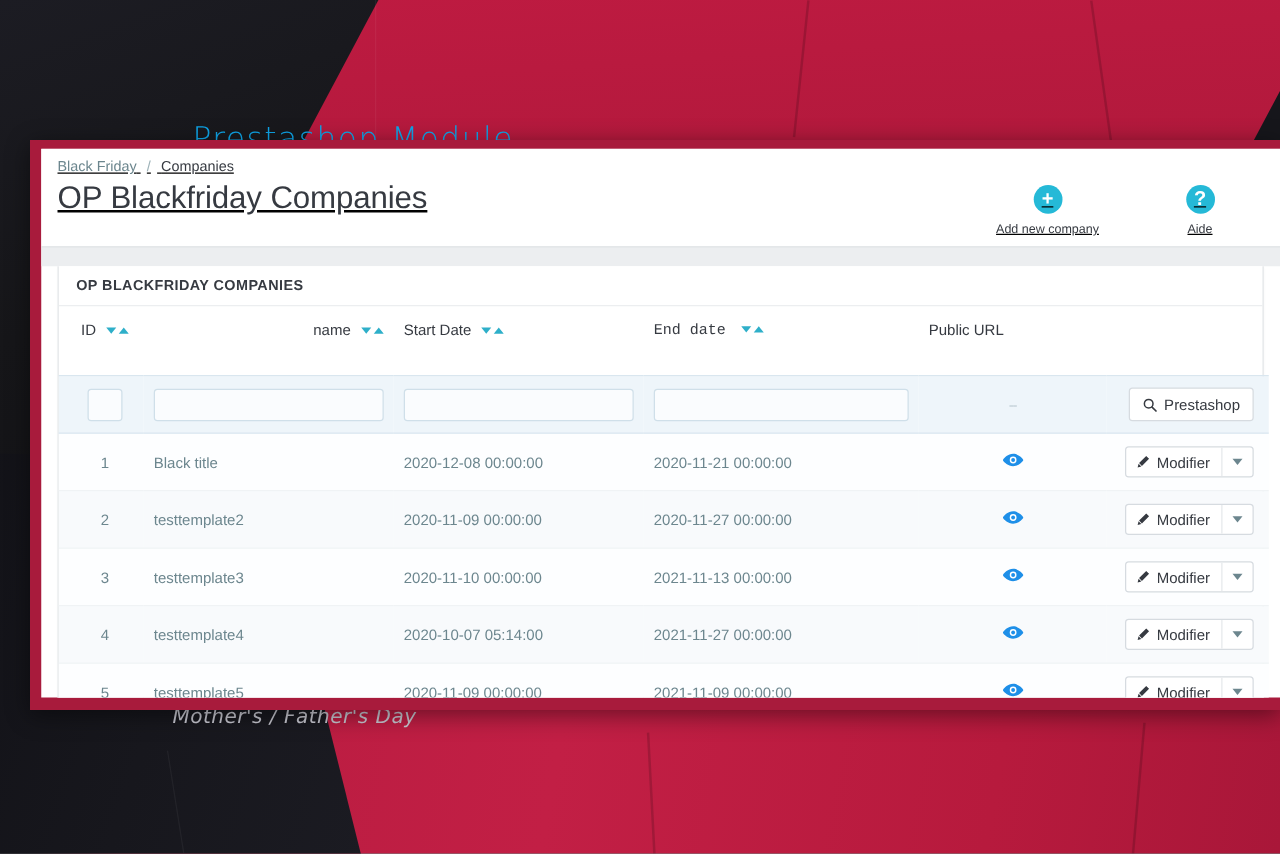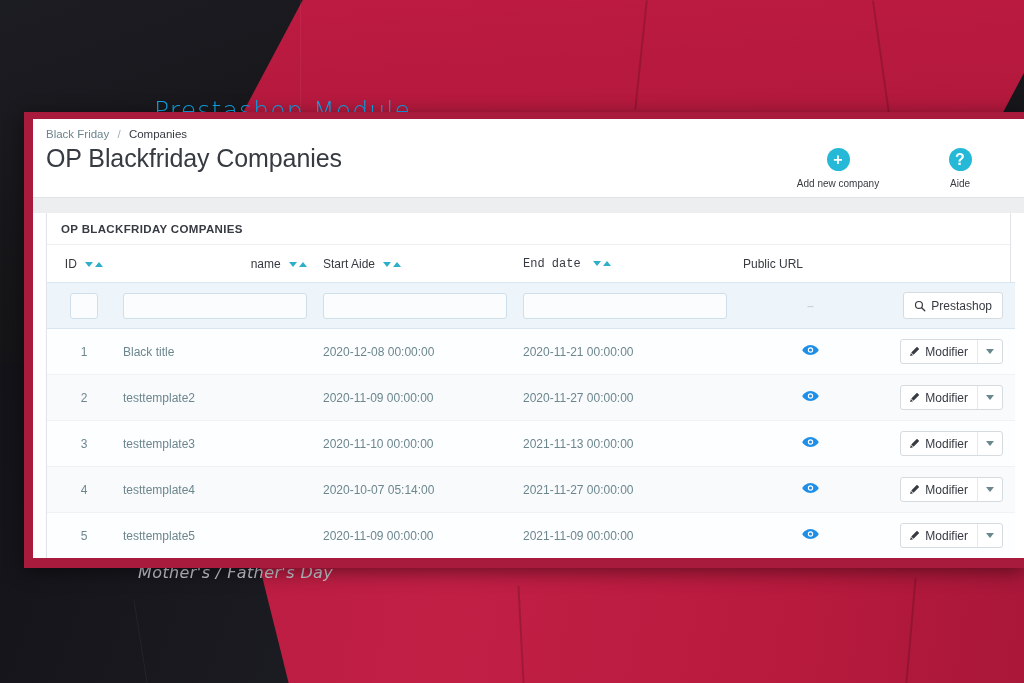--- a/index.html
+++ b/index.html
@@ -106,20 +106,21 @@
     width: 100%; height: 100%;
     background: #ffffff;
     overflow: hidden;
     position: relative;
   }
 
   
   .ps-header {
     padding: 9px 18px 0 13px;
     background: #fff;
+    text-decoration: underline;
   }
   .breadcrumb {
     font-size: 11.5px;
     color: #6c868e;
     margin-bottom: 2px;
     white-space: nowrap;
   }
   .breadcrumb .bc-sep { margin: 0 5px; color: #9bb0b6; }
   .breadcrumb .bc-current { color: #363a41; }
 
@@ -197,21 +198,21 @@
   table.ps-table {
     width: 100%;
     border-collapse: collapse;
     font-size: 12px;
     color: #6c868e;
     table-layout: fixed;
   }
   table.ps-table th {
     font-weight: 400;
     text-align: left;
-    padding: 12px 8px 11px;
+    padding: 12px 8px 29px;
     color: #363a41;
     font-size: 12px;
     white-space: nowrap;
     vertical-align: middle;
   }
   table.ps-table th.th-id   { width: 68px;  text-align: center; padding-left: 14px;}
   table.ps-table th.th-name { width: 200px; text-align: right; }
   table.ps-table th.th-sd   { width: 200px; }
   table.ps-table th.th-ed   { width: 220px; font-family: Liberation Mono, monospace; }
   table.ps-table th.th-url  { width: 150px; }
@@ -393,21 +394,21 @@
                   </span>
             </th>
             <th class="th-name">
               <span>name</span>
               <span class="sort-arrows">
                     <i class="dn"></i>
                     <i class="up"></i>
                   </span>
             </th>
             <th class="th-sd">
-              <span>Start Aide</span>
+              <span>Start Date</span>
               <span class="sort-arrows">
                     <i class="dn"></i>
                     <i class="up"></i>
                   </span>
             </th>
             <th class="th-ed">
               <span>End date</span>
               <span class="sort-arrows">
                     <i class="dn"></i>
                     <i class="up"></i>

